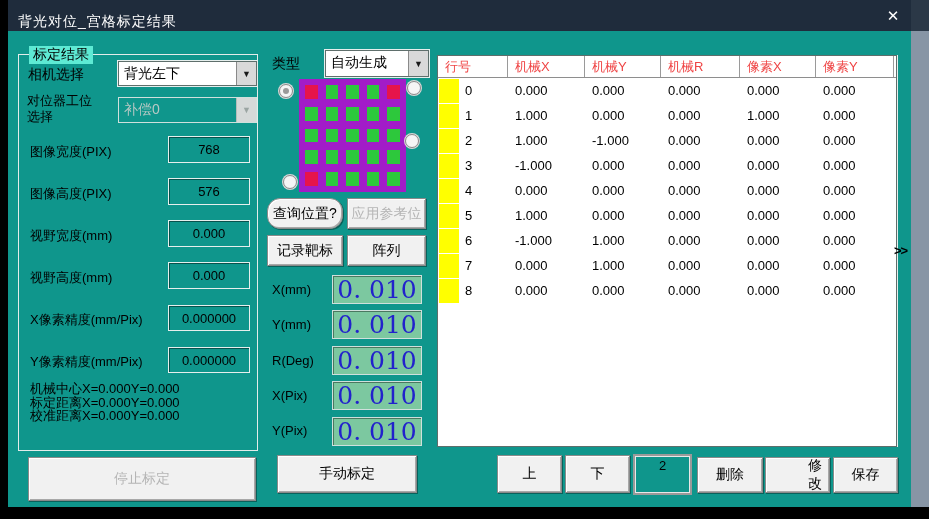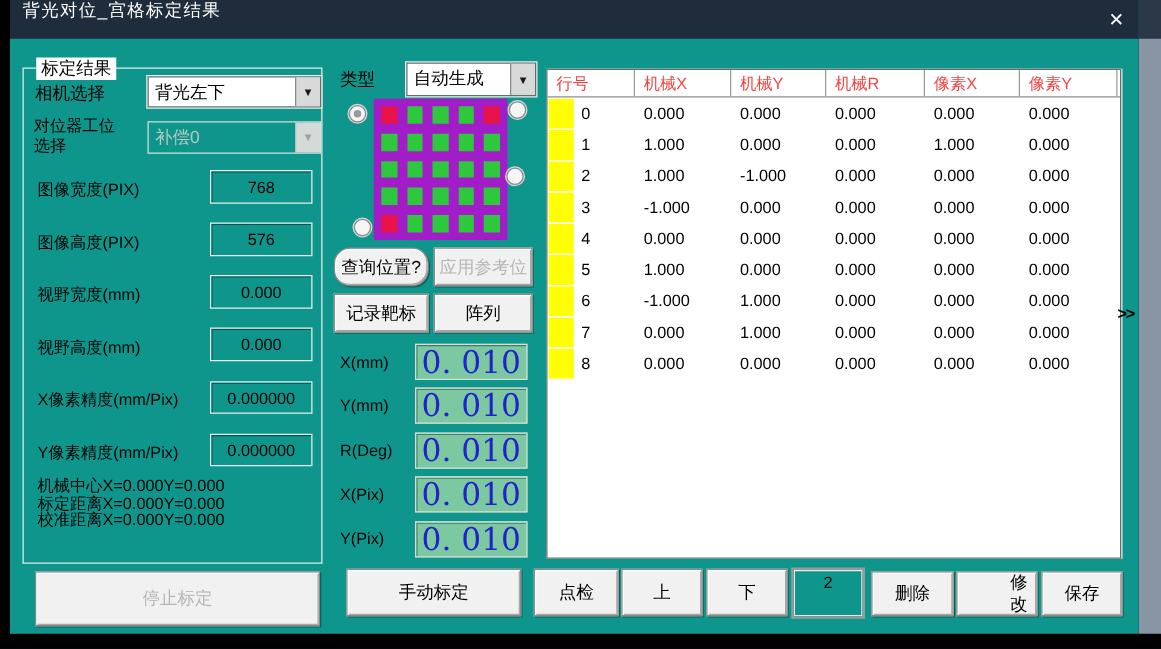--- a/index.html
+++ b/index.html
@@ -6,26 +6,26 @@
   html,body { width:929px; height:519px; }
   body { font-family:"Liberation Sans","DejaVu Sans",sans-serif; background:#000; position:relative; overflow:hidden; }
 
   .desktop { position:absolute; inset:0; background:#000; }
 
   .side-strip { position:absolute; left:911px; top:0; width:18px; height:507px; background:#8795a5; }
   .side-strip .strip-top { position:absolute; left:0; top:0; width:100%; height:31px; background:#2b3847; }
 
   .window { position:absolute; left:8px; top:0; width:903px; height:507px; background:#0f968c; }
 
-  .titlebar { position:absolute; left:0; top:0; width:100%; height:31px; background:#1f2c3c; display:flex; align-items:flex-start; }
+  .titlebar { position:absolute; left:0; top:0; width:100%; height:31px; background:#1f2c3c; display:flex; align-items:flex-end; }
   .titlebar .title { color:#fff; font-size:14px; margin-left:10px; letter-spacing:1px; }
   .titlebar .close { position:absolute; right:6px; top:4px; width:24px; height:24px; color:#fff; font-size:15px; display:flex; align-items:center; justify-content:center; cursor:pointer; }
 
   .groupbox { position:absolute; left:10px; top:54px; width:240px; height:397px; border:1px solid #e3ecea; }
-  .groupbox .legend { position:absolute; left:10px; top:-9px; background:#ffffff; padding:0 4px; font-size:14px; color:#000;text-align:right; }
+  .groupbox .legend { position:absolute; left:10px; top:-9px; background:#5eead4; padding:0 4px; font-size:14px; color:#000;text-align:right; }
 
   .lbl { position:absolute; font-size:13px; color:#000; }
 
   .combo { position:absolute; display:flex; background:#fff; border:1px solid #5f6f6c; box-shadow:0 0 0 1px #e6efed; }
   .combo .combo-txt { flex:1; font-size:14px; color:#000; padding:3px 4px 0 5px; overflow:hidden; white-space:nowrap; }
   .combo .combo-arrow { width:20px; background:#d9d9d9; border-left:1px solid #8a8a8a; display:flex; align-items:center; justify-content:center; font-size:9px; color:#1a1a1a; }
   .combo.disabled { background:transparent; border:1px solid #cfe0dc; box-shadow:none; }
   .combo.disabled .combo-txt { color:#b9c9c5; }
   .combo.disabled .combo-arrow { background:#d5d9d8; color:#9aa5a2; border-left:1px solid #b4bebb; }
 
@@ -280,21 +280,20 @@
             <div class="tcell c3">0.000</div>
             <div class="tcell c4">0.000</div>
             <div class="tcell c5">0.000</div>
           </div>
         </div>
     </div>
 
     <span class="expand">&gt;&gt;</span>
 
     <div class="btn" style="left:269px; top:455px; width:140px; height:38px;">手动标定</div>
-    <div class="btn" style="left:419px; top:455px; width:68px; height:38px;">点检</div>
     <div class="btn" style="left:489px; top:455px; width:65px; height:38px;">上</div>
     <div class="btn" style="left:557px; top:455px; width:65px; height:38px;">下</div>
     <div class="count-box">2</div>
     <div class="btn" style="left:689px; top:457px; width:66px; height:36px;">删除</div>
     <div class="btn" style="left:757px; top:457px; width:65px; height:36px;padding-left:42px;">修改</div>
     <div class="btn" style="left:825px; top:457px; width:65px; height:36px;">保存</div>
 
   </div>
 </div>
 

